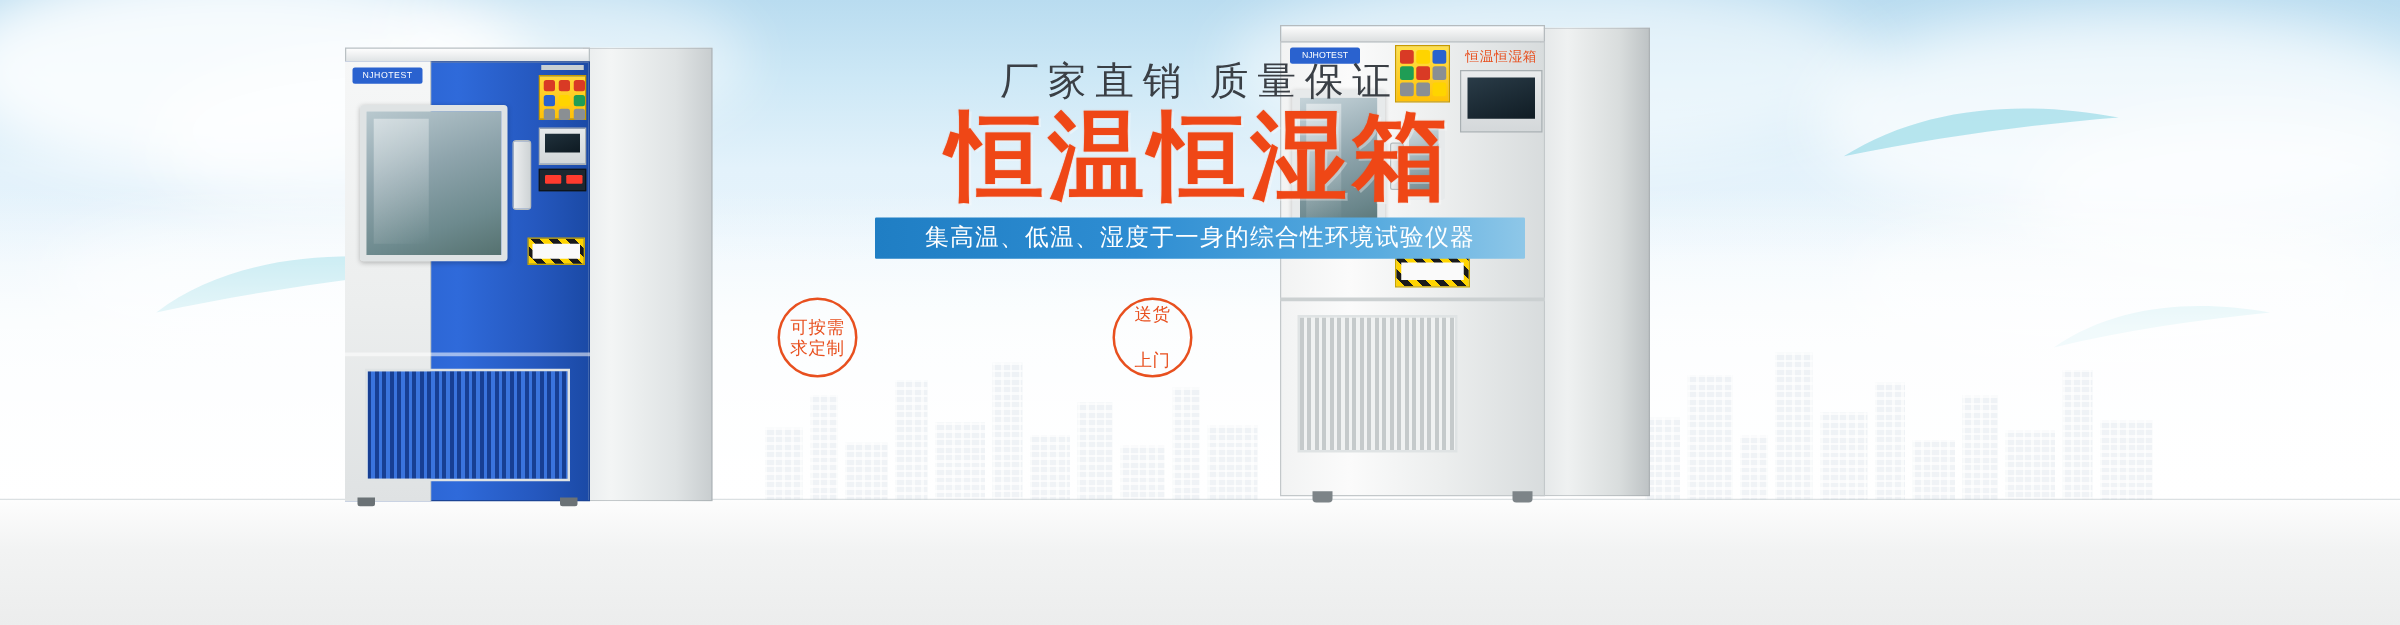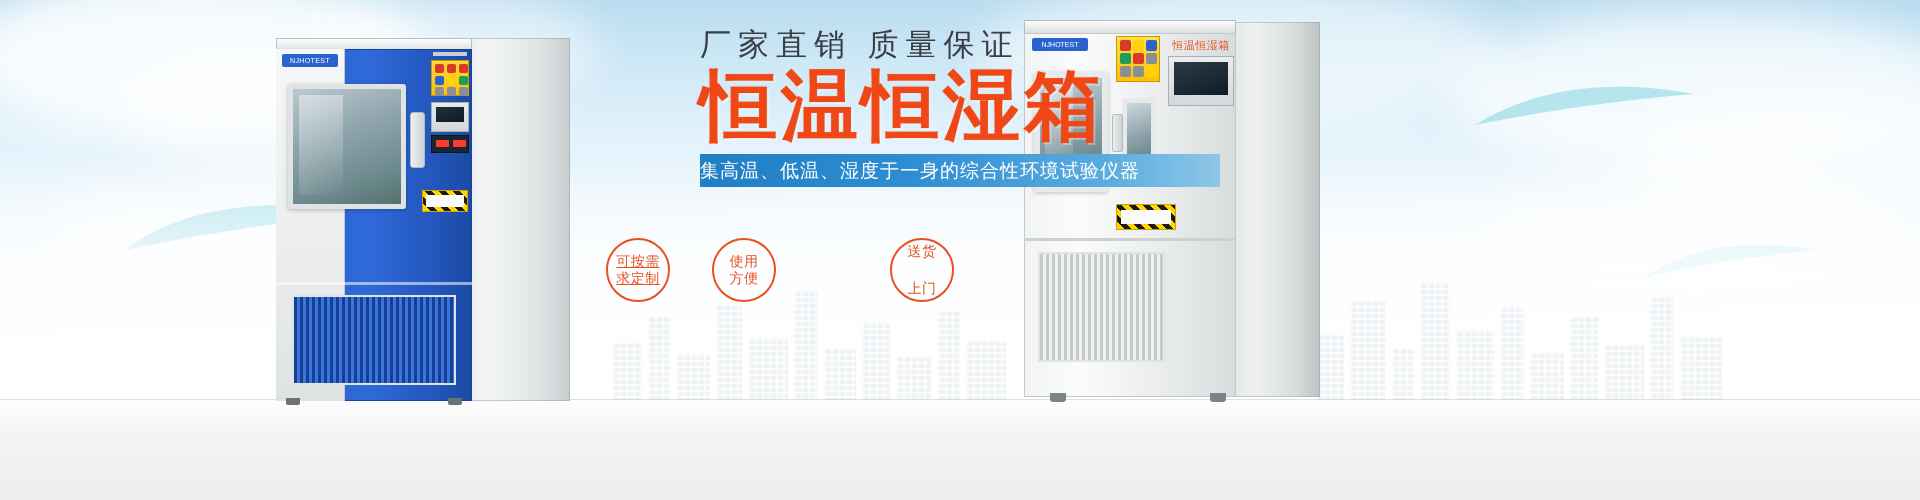--- a/index.html
+++ b/index.html
@@ -36,42 +36,42 @@
   .swoosh{position:absolute;pointer-events:none;opacity:.85;}
 
   
   .city{position:absolute;bottom:100px;pointer-events:none;opacity:.30;}
   .city i{position:absolute;bottom:0;display:block;background:#cfd9e2;}
   .city i:after{content:"";position:absolute;inset:0;
     background:repeating-linear-gradient(180deg,rgba(255,255,255,.75) 0 2px,rgba(0,0,0,0) 2px 6px),
                repeating-linear-gradient(90deg,rgba(255,255,255,.65) 0 2px,rgba(0,0,0,0) 2px 7px);}
 
   
-  .textblock{position:absolute;left:700px;top:28px;width:520px;}
+  .textblock{position:absolute;left:700px;top:48px;width:520px;text-align:center;}
 
   .tagline{font-size:31px;letter-spacing:7px;color:#3a3f45;font-weight:400;
     line-height:1.1;white-space:nowrap;
     font-family:"Liberation Sans","DejaVu Sans",sans-serif;}
 
   .headline{margin-top:4px;font-size:77px;line-height:1.02;font-weight:700;
     color:#ef4716;letter-spacing:4px;white-space:nowrap;
     text-shadow:0 0 1px rgba(239,71,22,.6), 2px 2px 0 rgba(255,255,255,.35);}
 
   .subbar{margin-top:9px;height:33px;line-height:33px;
     background:linear-gradient(90deg,#1f7ec4 0%,#2e8dd2 40%,#5aacdf 78%,#8ec7e8 100%);
     color:#ffffff;font-size:19px;letter-spacing:1px;white-space:nowrap;
     border-radius:1px;}
 
   
   .circles{position:absolute;left:604px;top:234px;width:360px;height:72px;}
   .circ{position:absolute;width:60px;height:60px;border:2px solid #e8501f;border-radius:50%;
     display:flex;flex-direction:column;align-items:center;justify-content:center;
     color:#e8501f;font-size:14px;line-height:17px;letter-spacing:.5px;background:transparent;}
   .circ span{display:block;white-space:nowrap;}
-  .c0{left:2px;top:4px;text-decoration:underline;}
+  .c0{left:18px;top:4px;}
   .c1{left:108px;top:4px;}
   .c2{left:198px;top:4px;}
   .c3{left:286px;top:4px;gap:20px;}
 
   
   .cta{position:absolute;left:872px;top:424px;width:178px;height:36px;
     background:linear-gradient(180deg,#f85f28 0%,#f24c18 55%,#ea4512 100%);
     border-radius:19px;color:#ffe9e0;font-size:19px;letter-spacing:2px;
     display:flex;align-items:center;justify-content:center;
     box-shadow:0 2px 5px rgba(230,70,25,.28);cursor:pointer;}
@@ -286,24 +286,20 @@
     <div class="tagline">厂家直销  质量保证</div>
     <div class="headline">恒温恒湿箱</div>
     <div class="subbar">集高温、低温、湿度于一身的综合性环境试验仪器</div>
   </div>
 
   <div class="circles">
     <div class="circ c0">
       <span>可按需</span>
       <span>求定制</span>
     </div>
-    <div class="circ c1">
-      <span>使用</span>
-      <span>方便</span>
-    </div>
     <div class="circ c3">
       <span>送货</span>
       <span>上门</span>
     </div>
   </div>
 
 
 </div>
 
 </body></html>

